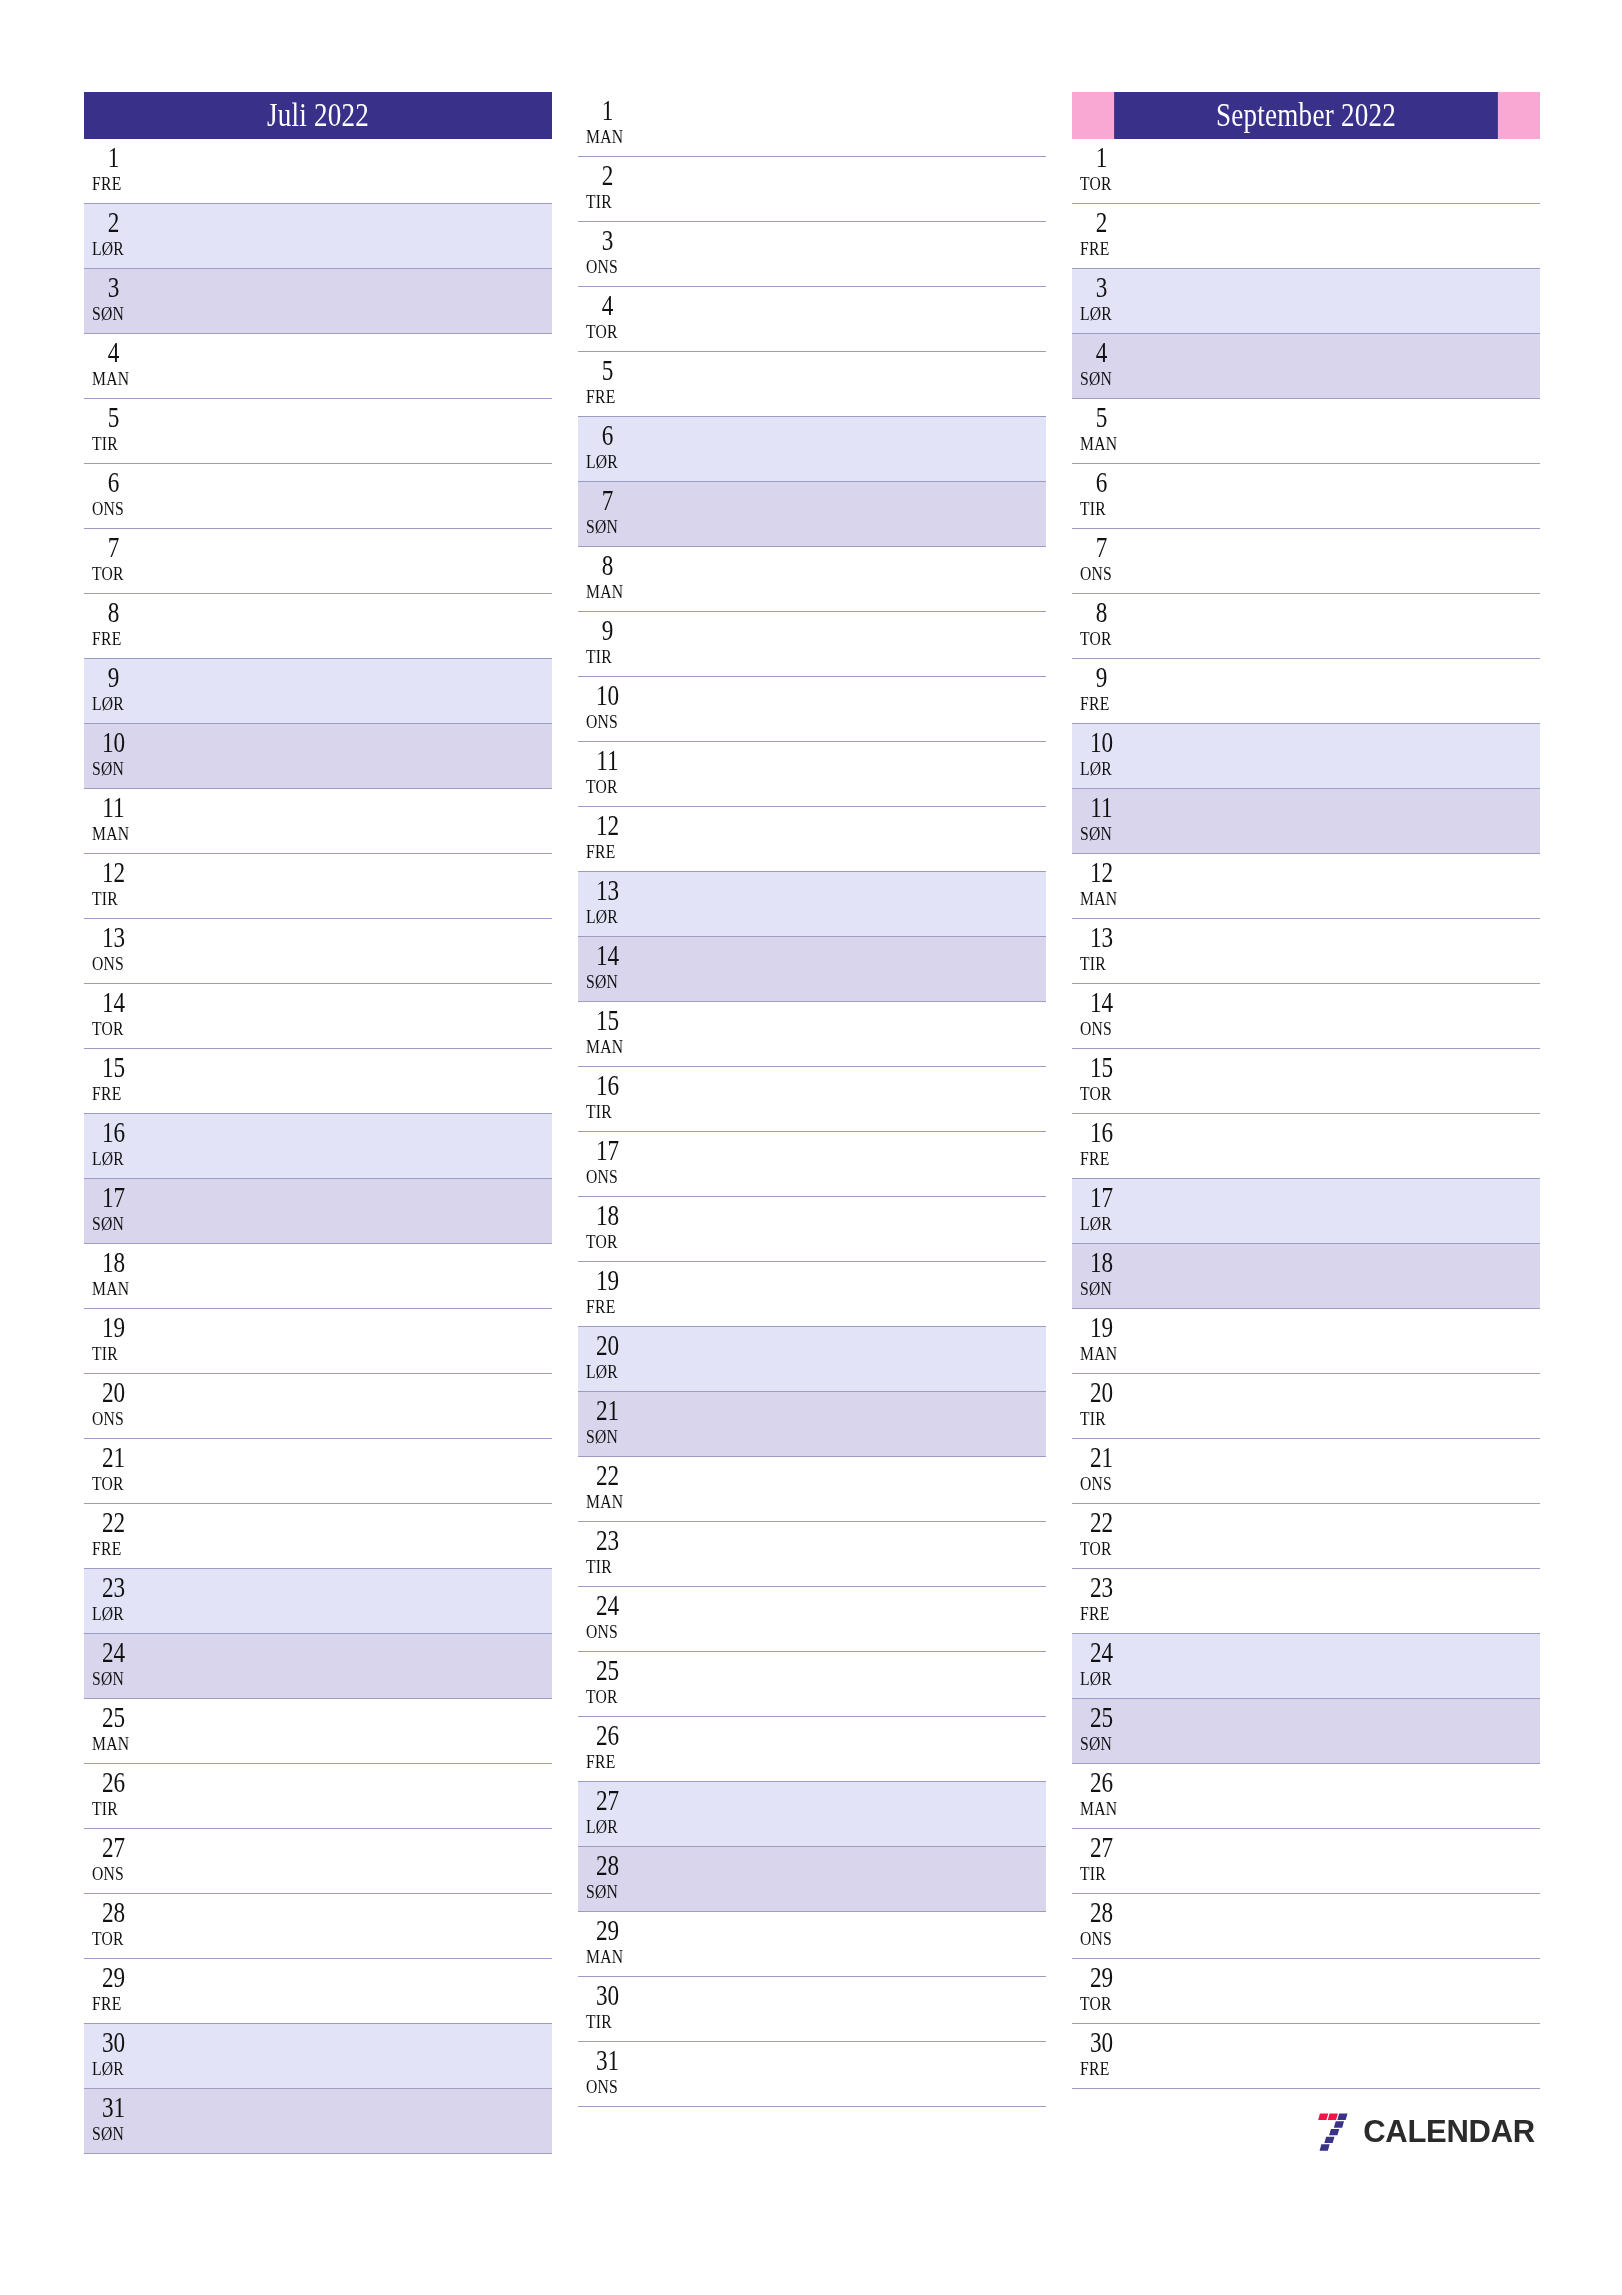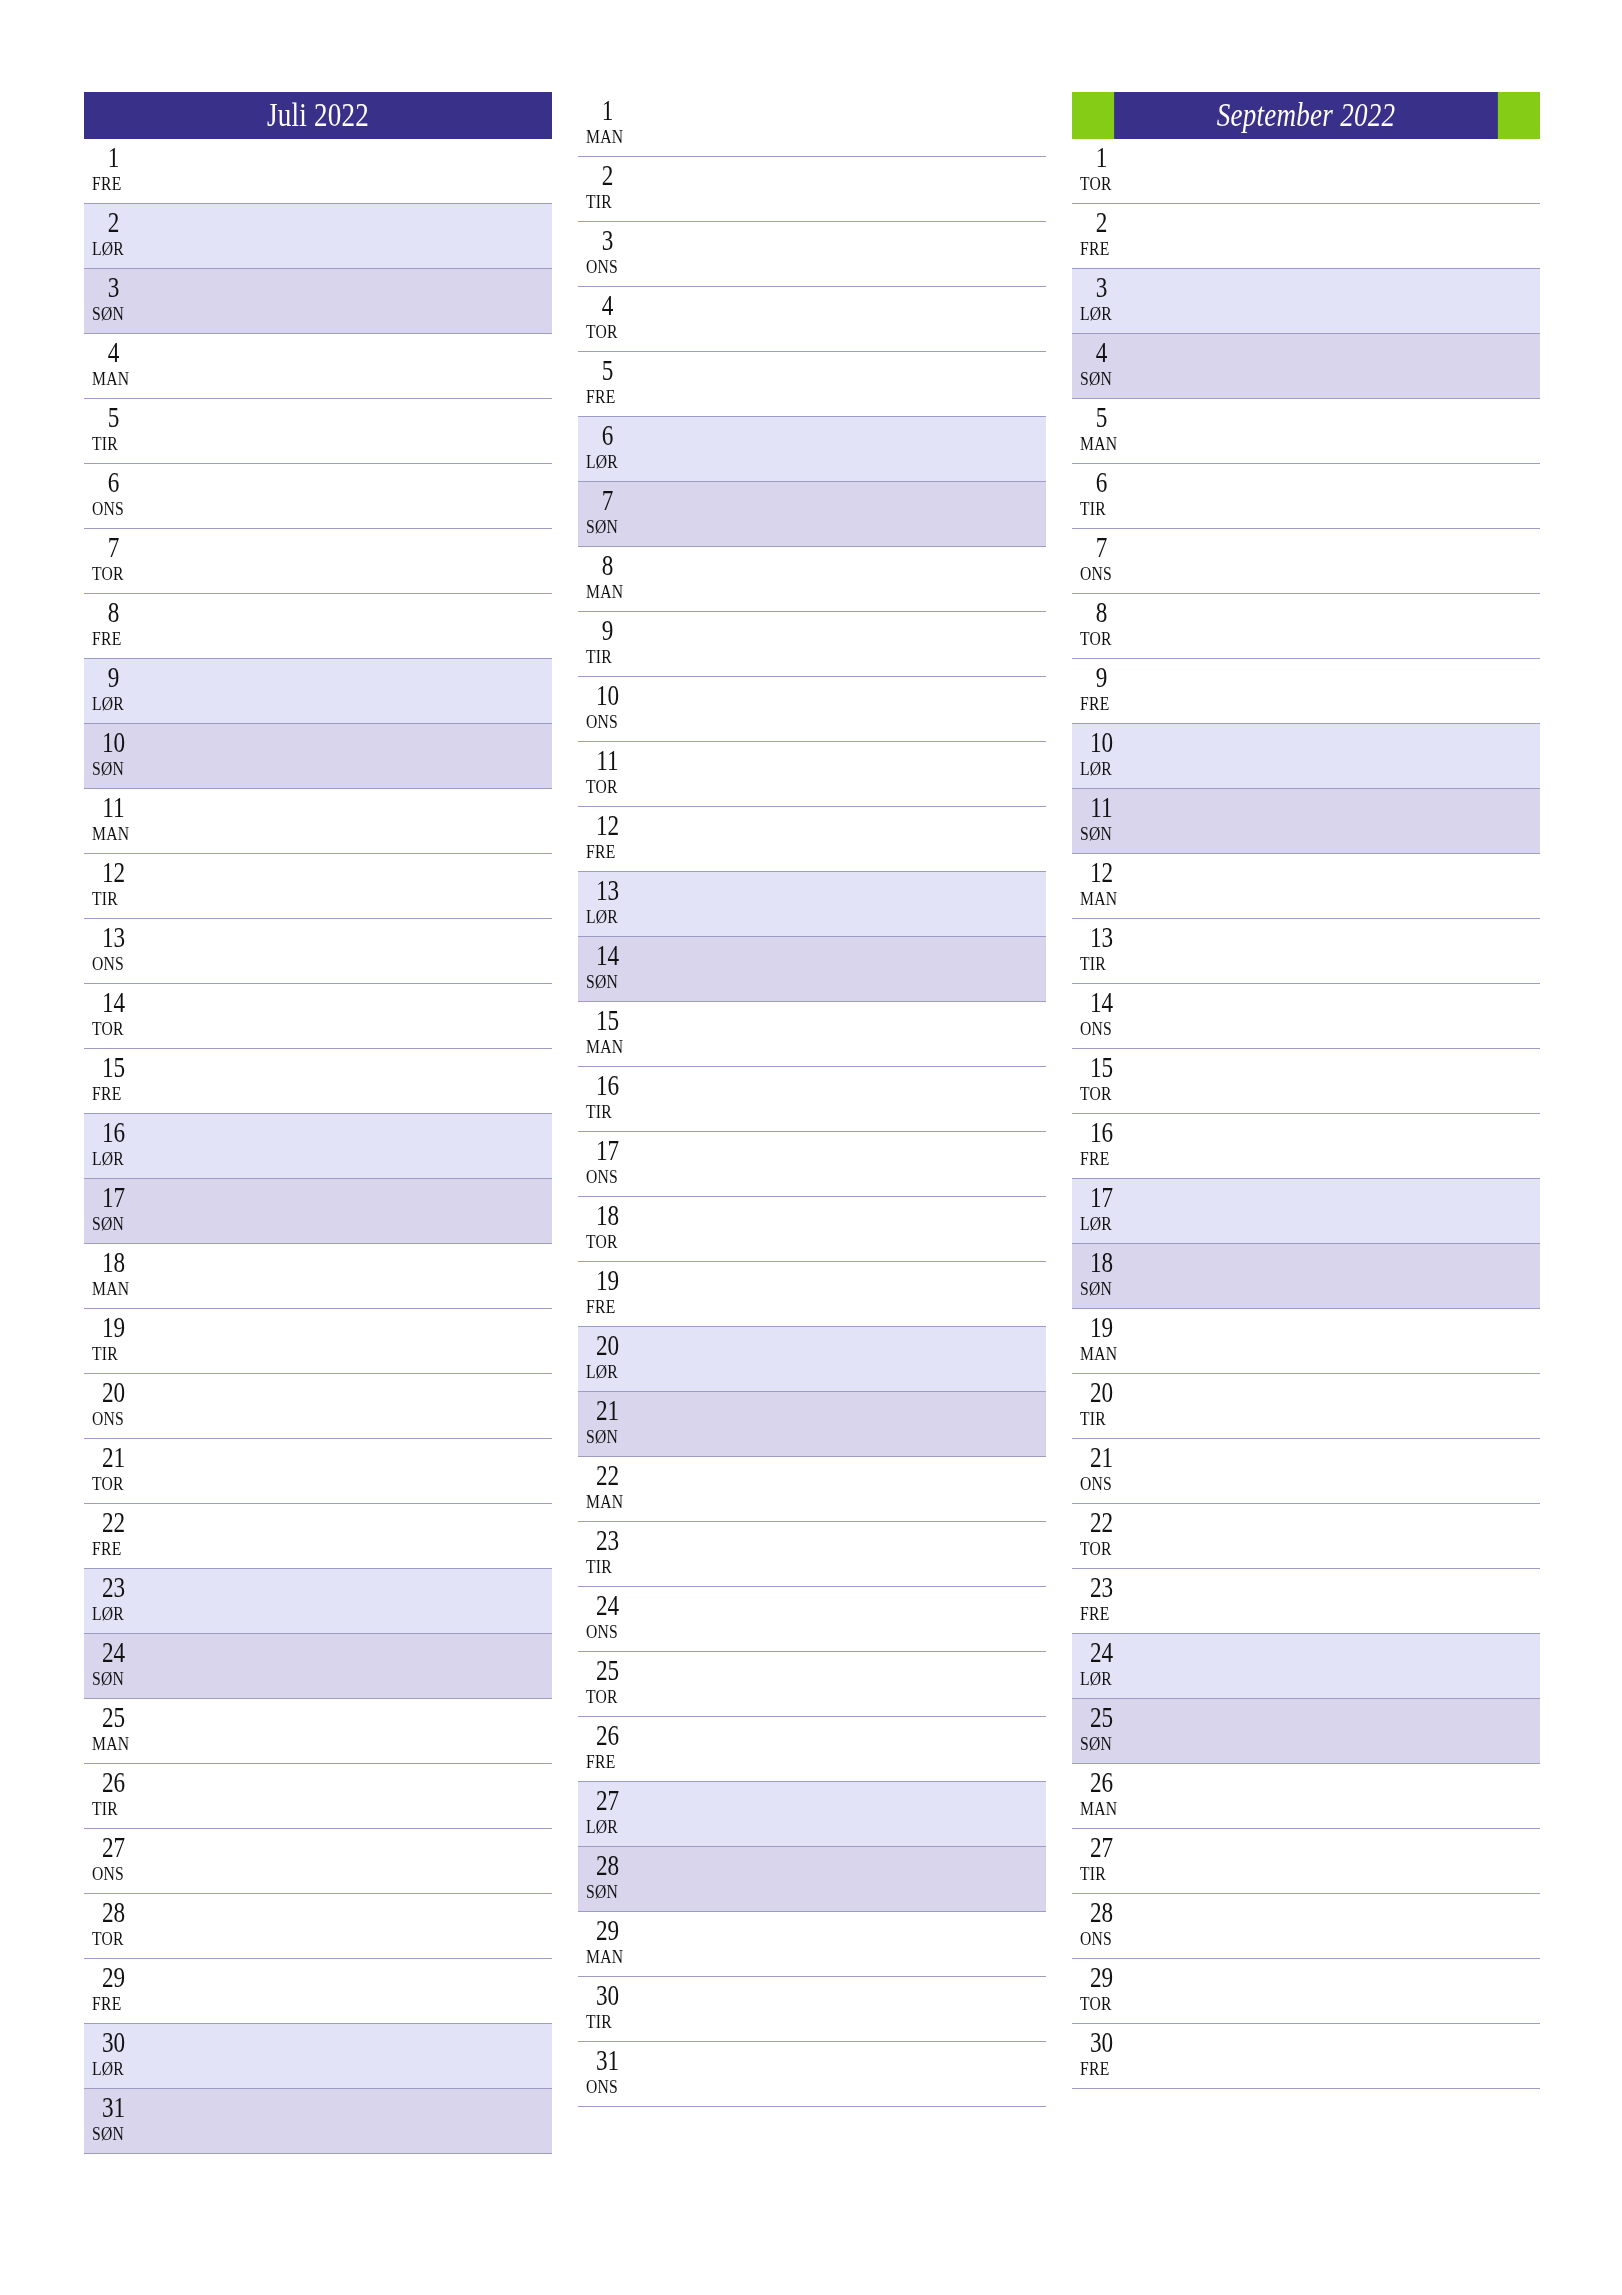--- a/index.html
+++ b/index.html
@@ -449,21 +449,21 @@
           <div style="position: absolute; inset: 0px 0px 0px 72px;"></div>
         </div>
         <div class="day-row" style="border-bottom-color: rgb(156, 156, 196);">
           <div class="daynum" style="color: rgb(17, 17, 17);">31</div>
           <div class="dayabbr" style="color: rgb(17, 17, 17);">ONS</div>
           <div style="position: absolute; inset: 0px 0px 0px 72px;"></div>
         </div>
       </div>
     </div>
     <div class="month-col">
-      <div class="month-header-wrap" style="background: #84cc16; font-style: italic;">
+      <div class="month-header-wrap" style="background: #f9a8d4;">
         <div class="month-header" style="background: rgb(57, 49, 137); color: rgb(255, 255, 255);">September 2022</div>
       </div>
       <div class="days">
         <div class="day-row" style="border-bottom-color: rgb(156, 156, 196);">
           <div class="daynum" style="color: rgb(17, 17, 17);">1</div>
           <div class="dayabbr" style="color: rgb(17, 17, 17);">TOR</div>
           <div style="position: absolute; inset: 0px 0px 0px 72px;"></div>
         </div>
         <div class="day-row" style="border-bottom-color: rgb(156, 156, 196);">
           <div class="daynum" style="color: rgb(17, 17, 17);">2</div>
@@ -604,15 +604,31 @@
           <div class="daynum" style="color: rgb(17, 17, 17);">29</div>
           <div class="dayabbr" style="color: rgb(17, 17, 17);">TOR</div>
           <div style="position: absolute; inset: 0px 0px 0px 72px;"></div>
         </div>
         <div class="day-row" style="border-bottom-color: rgb(156, 156, 196);">
           <div class="daynum" style="color: rgb(17, 17, 17);">30</div>
           <div class="dayabbr" style="color: rgb(17, 17, 17);">FRE</div>
           <div style="position: absolute; inset: 0px 0px 0px 72px;"></div>
         </div>
       </div>
+      <div class="logo-area">
+        <div class="logo">
+          <div class="logo-mark"><svg viewBox="0 0 64 64" width="41" height="41" aria-hidden="true">
+              <g transform="skewX(-16)">
+                <rect x="12" y="4" width="13" height="10" fill="#f4124a"></rect>
+                <rect x="27" y="4" width="13" height="10" fill="#f4124a"></rect>
+                <rect x="42" y="4" width="13" height="10" fill="#3a3287"></rect>
+                <rect x="40" y="16" width="13" height="10" fill="#3a3287"></rect>
+                <rect x="36" y="28" width="13" height="10" fill="#3a3287"></rect>
+                <rect x="32" y="40" width="13" height="10" fill="#3a3287"></rect>
+                <rect x="28" y="52" width="13" height="10" fill="#3a3287"></rect>
+              </g>
+            </svg></div>
+          <div class="logo-word" style="color: rgb(43, 43, 43);">CALENDAR</div>
+        </div>
+      </div>
     </div>
   </div>
 
 
 </body></html>

